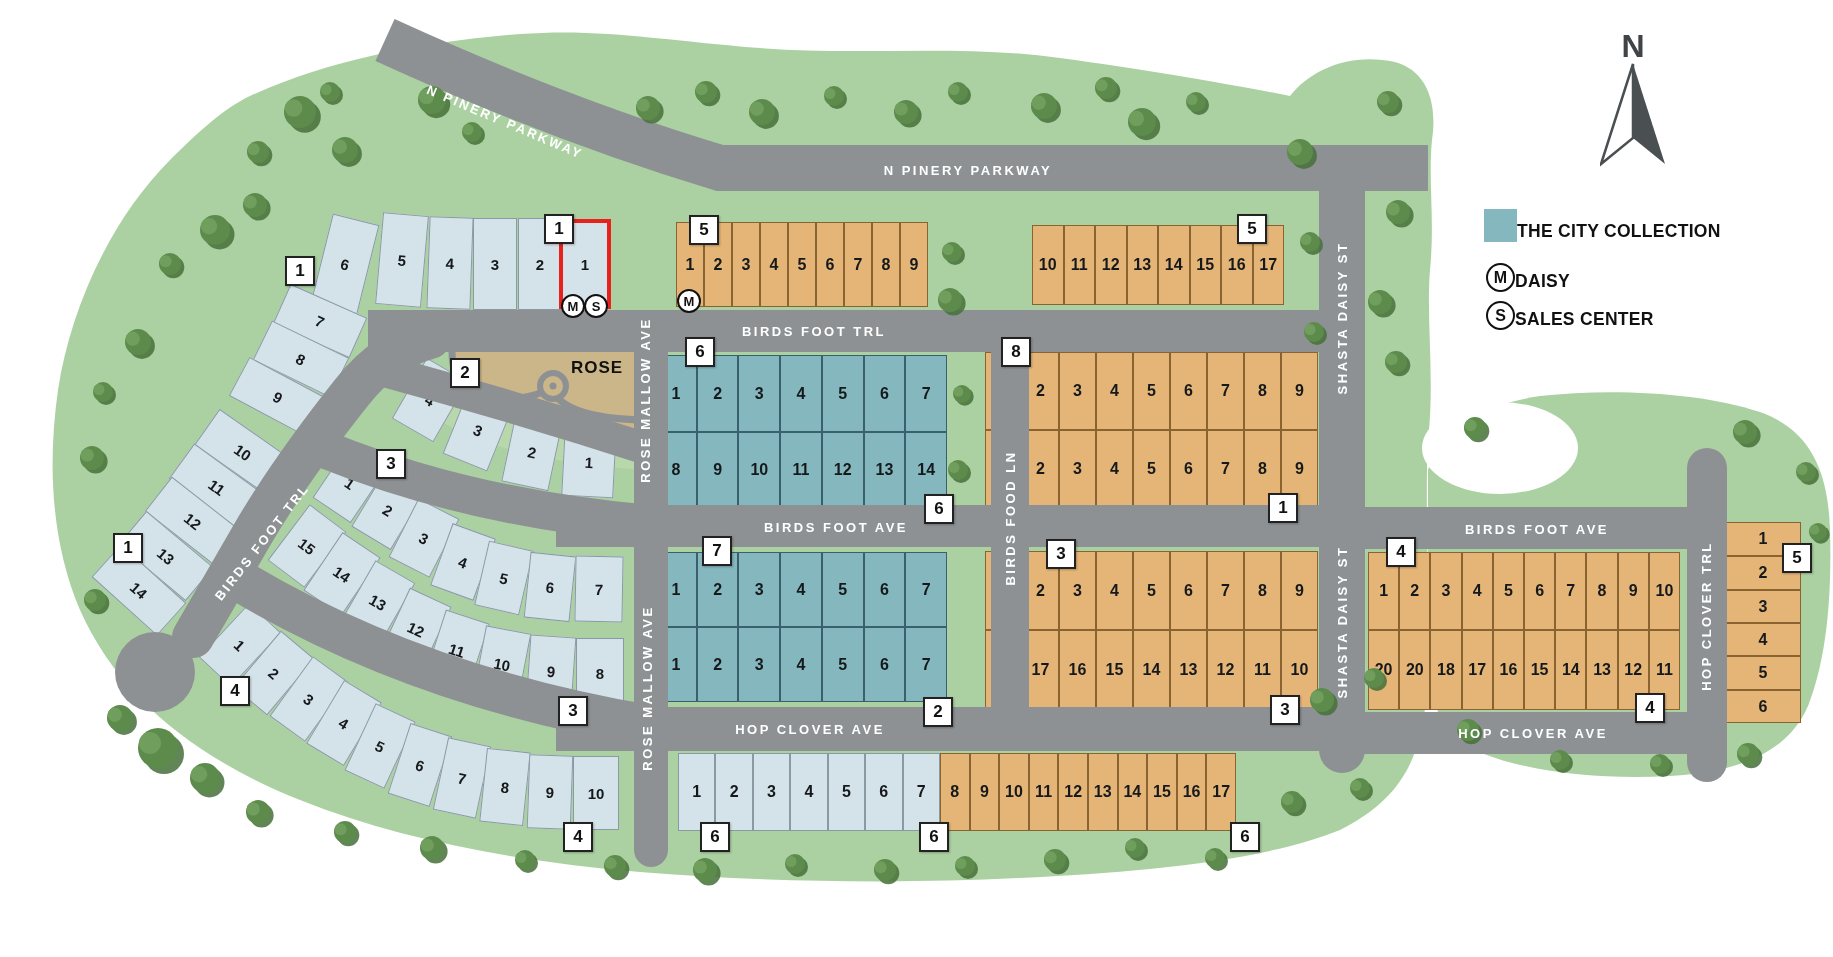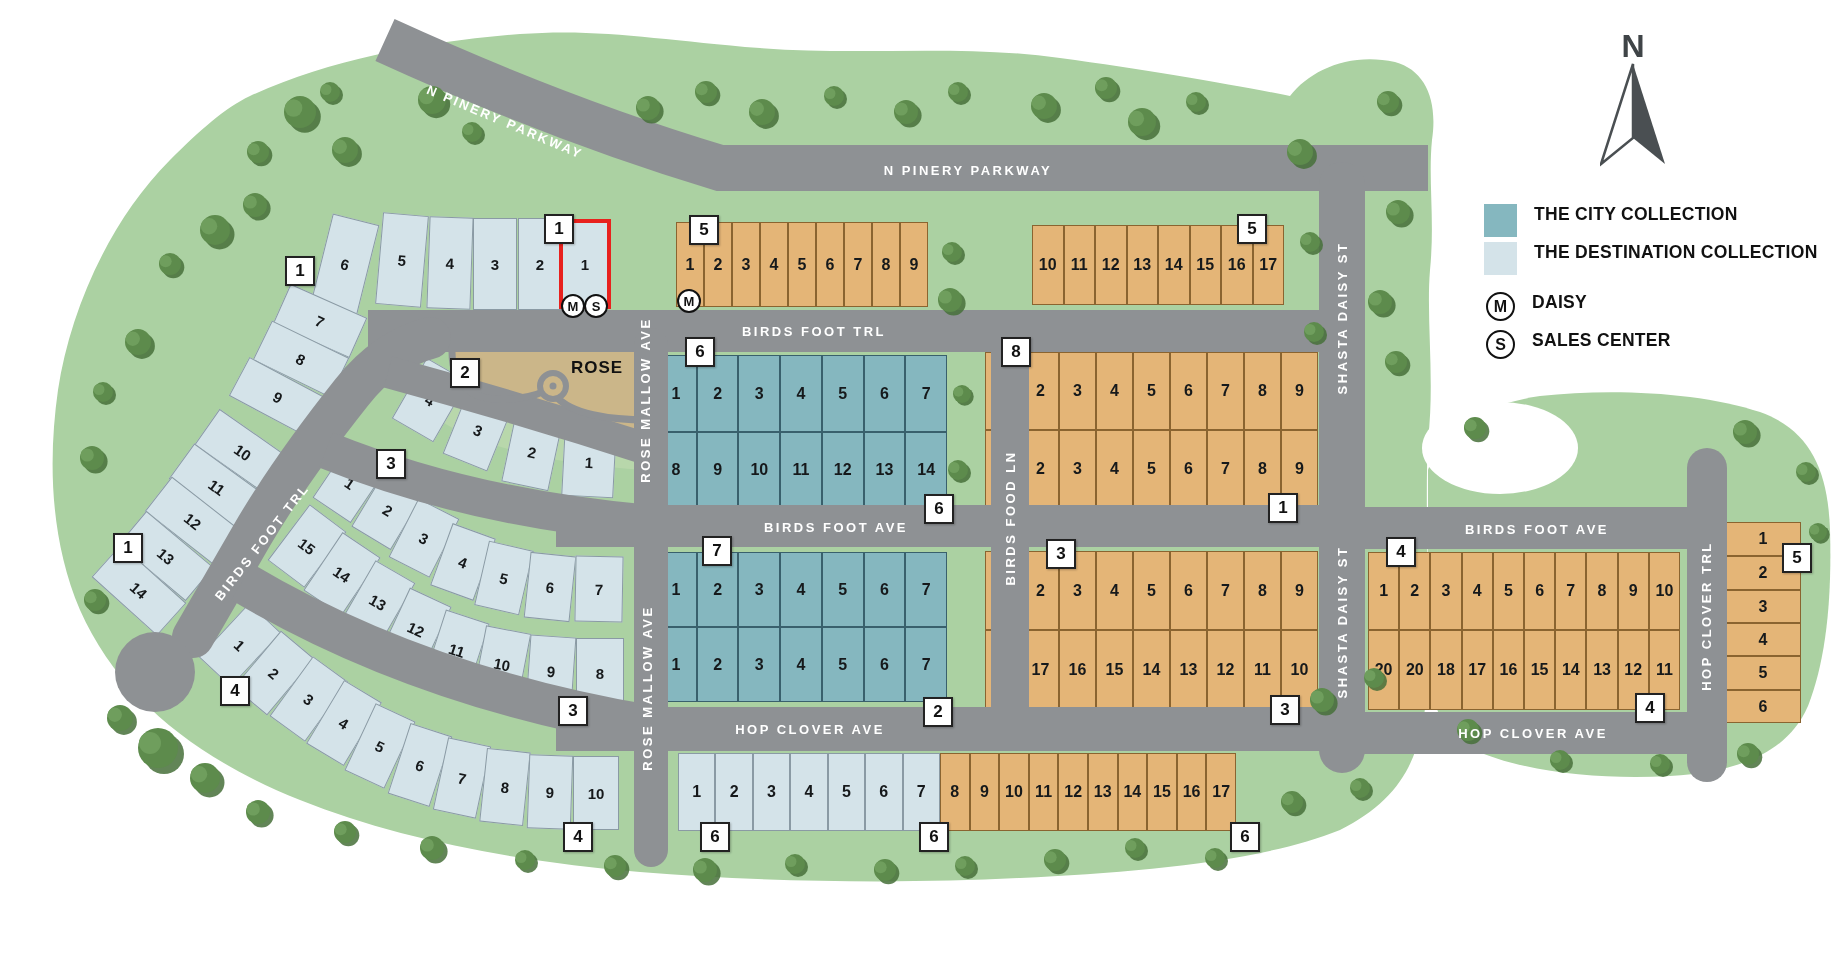--- a/index.html
+++ b/index.html
@@ -26,21 +26,21 @@
        display:flex;align-items:center;justify-content:center;font-weight:bold;font-size:17px;
        color:#111;transform:translate(-50%,-50%);z-index:6;box-sizing:border-box;
        box-shadow:1px 1px 2px rgba(0,0,0,.25)}
   .badge{position:absolute;width:24px;height:24px;border-radius:50%;background:#fff;
        border:2.5px solid #111;display:flex;align-items:center;justify-content:center;
        font-weight:bold;font-size:13px;color:#111;transform:translate(-50%,-50%);
        z-index:6;box-sizing:border-box}
   #park-label{position:absolute;color:#111;font-weight:bold;font-size:17px;letter-spacing:1px;
        transform:translate(-50%,-50%);z-index:5}
   .legend{position:absolute;left:1484px;top:204px;z-index:7}
-  .legend-item{display:flex;align-items:flex-start;gap:17px;height:38px;margin-bottom:0}
+  .legend-item{display:flex;align-items:flex-end;height:38px;margin-bottom:0}
   .swatch{width:33px;height:33px;flex:0 0 33px}
   .legend-label{font-weight:bold;font-size:17.5px;color:#111;letter-spacing:.3px;white-space:nowrap}
   .legend-badge{width:29px;height:29px;border-radius:50%;border:2.5px solid #111;
        display:flex;align-items:center;justify-content:center;font-weight:bold;font-size:16px;
        color:#111;box-sizing:border-box;flex:0 0 29px;margin-left:2px}
   .legend-gap{height:12px}
   #north{position:absolute;left:1600px;top:30px;z-index:7;text-align:center;width:66px}
   #north-n{font-weight:bold;font-size:32px;color:#3f4447;line-height:1}
 </style>
 </head>
@@ -395,24 +395,20 @@
         <circle cx="1463.6" cy="727.25" r="6.050000000000001" fill="#6f9e5d"></circle>
       </g>
     </svg>
 
   <div id="park-label" style="left:597px;top:368px">ROSE</div>
 
   <div class="legend">
     <div class="legend-item">
       <span class="swatch" style="background: rgb(133, 183, 191);"></span>
       <span class="legend-label">THE CITY COLLECTION</span>
-    </div>
-    <div class="legend-item">
-      <span class="swatch" style="background: rgb(212, 227, 233);"></span>
-      <span class="legend-label">THE DESTINATION COLLECTION</span>
     </div>
     <div class="legend-gap"></div>
     <div class="legend-item">
       <span class="legend-badge">M</span>
       <span class="legend-label">DAISY</span>
     </div>
     <div class="legend-item">
       <span class="legend-badge">S</span>
       <span class="legend-label">SALES CENTER</span>
     </div>

